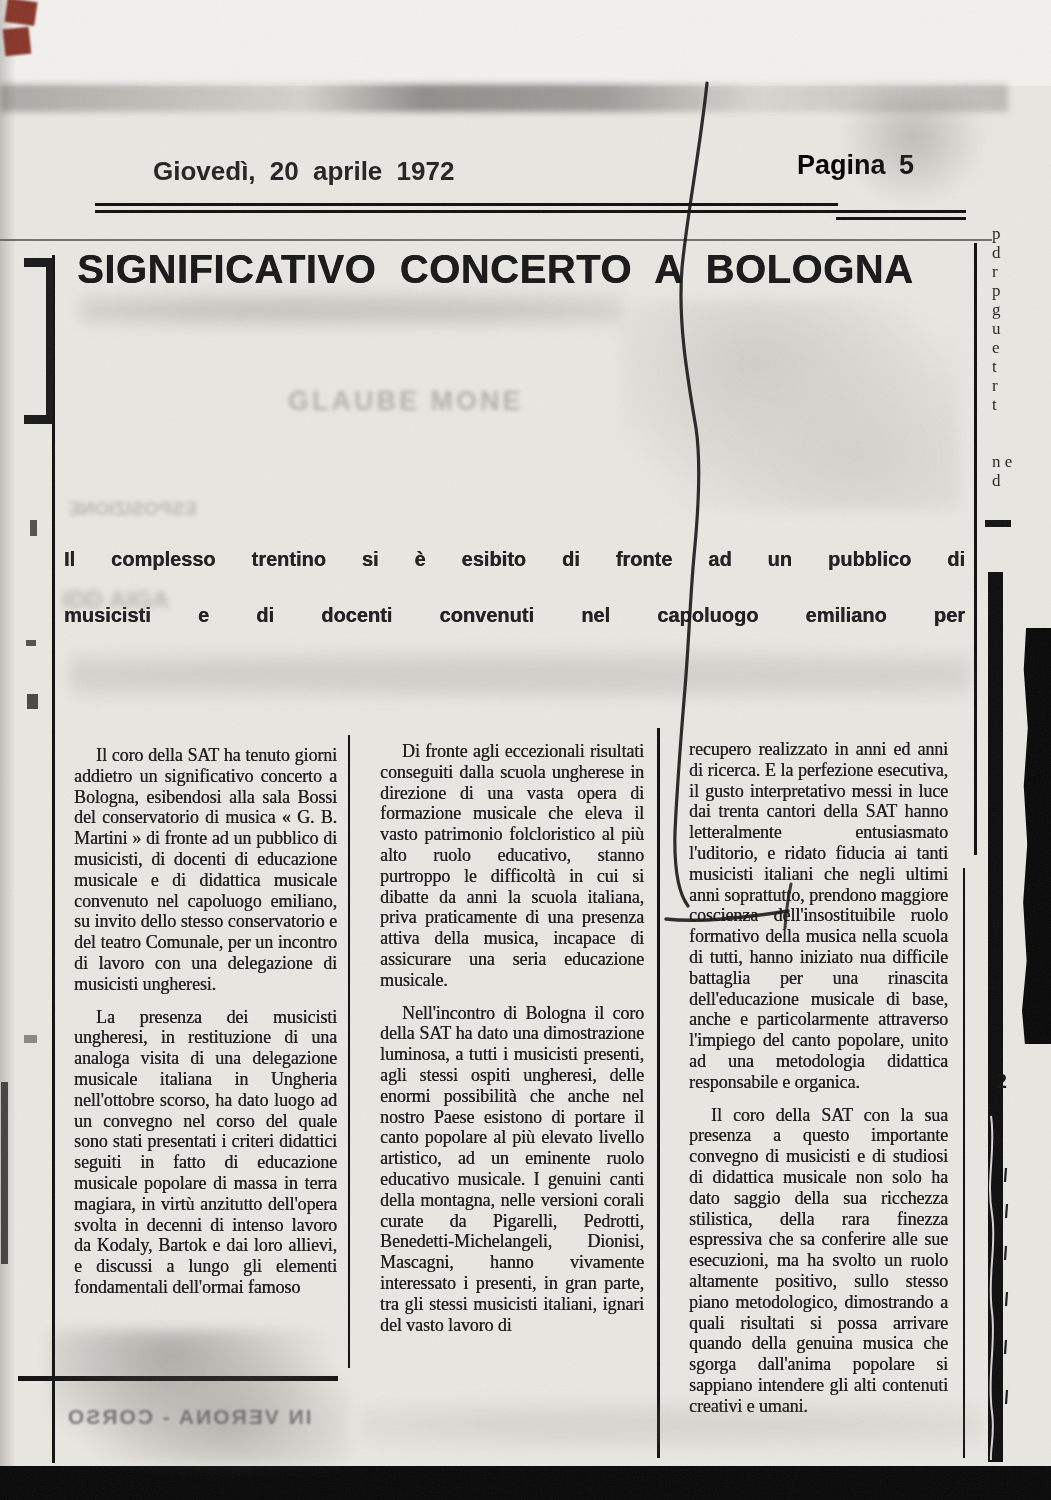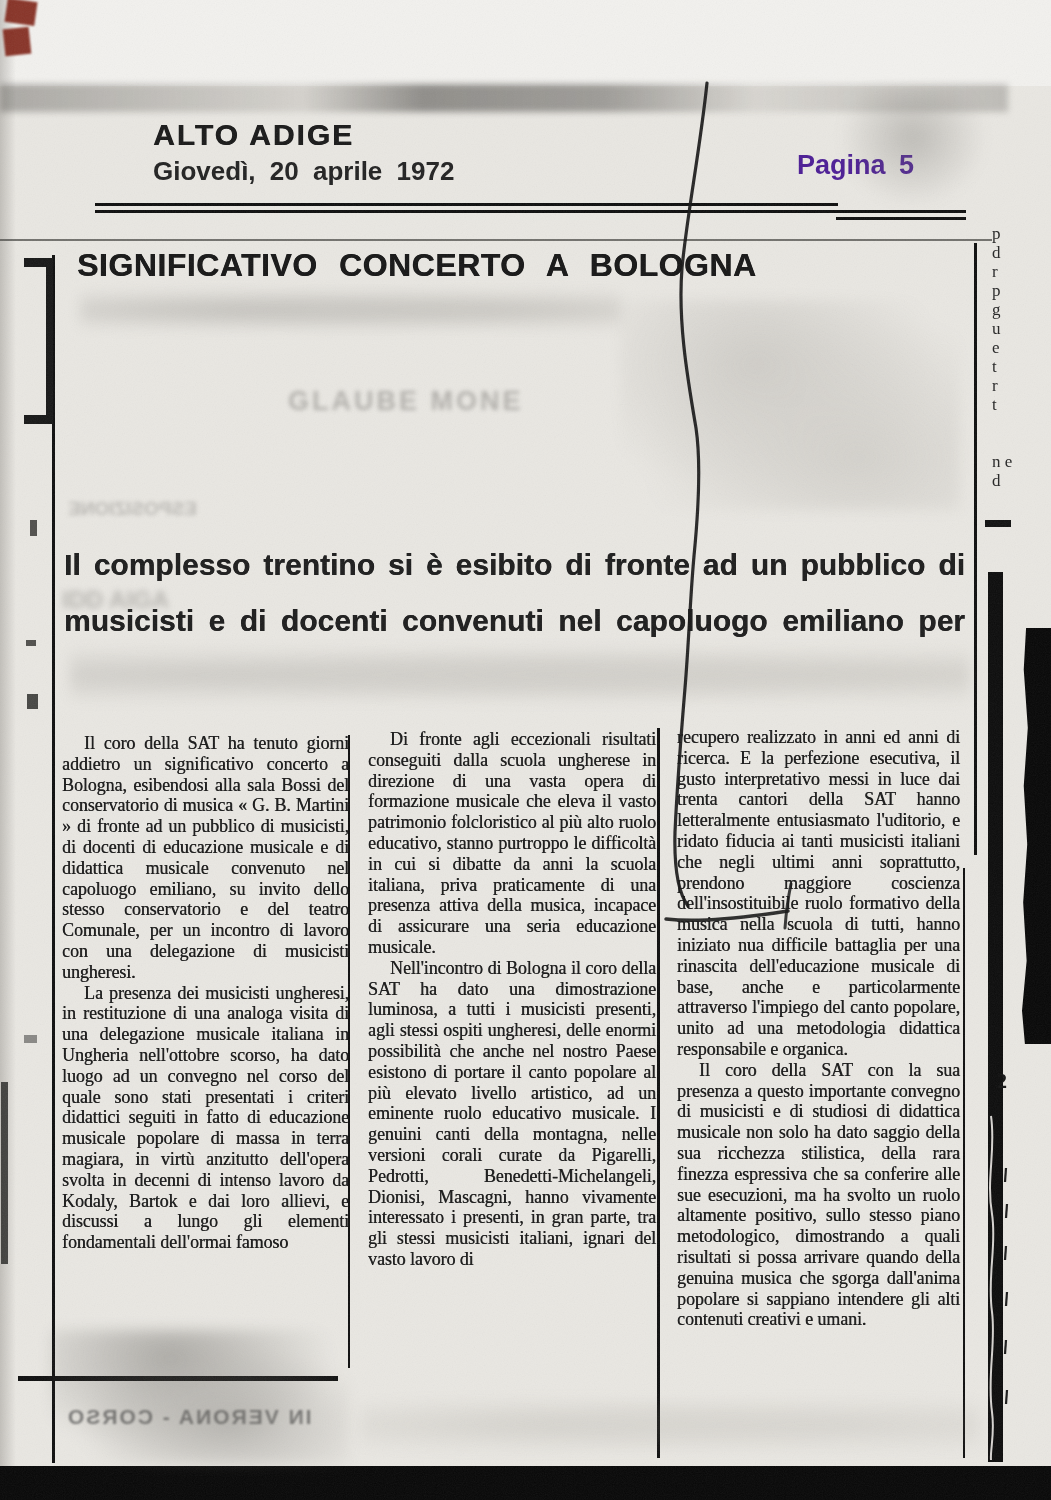--- a/index.html
+++ b/index.html
@@ -27,35 +27,35 @@
   .bottom-bar{left:0;top:1466px;width:1051px;height:34px;background:#070707;}
   .left-bracket{left:24px;top:258px;width:22px;height:148px;
     border-top:9px solid #171717;border-right:7px solid #171717;border-bottom:9px solid #171717;}
   .smudge{background:#2a2a28;}
   
   .masthead-name{left:153px;top:118px;font-family:"Liberation Sans",sans-serif;
     font-weight:bold;font-size:30px;letter-spacing:2px;color:#191919;text-shadow:.4px 0 0 #191919;}
   .masthead-date{left:153px;top:156px;font-family:"Liberation Sans",sans-serif;
     font-weight:bold;font-size:26px;word-spacing:7px;color:#222;}
   .masthead-page{left:797px;top:150px;font-family:"Liberation Sans",sans-serif;
-    font-weight:bold;font-size:27px;word-spacing:6px;color:#4c1d95;}
+    font-weight:bold;font-size:27px;word-spacing:6px;color:#000000;}
   
   .kicker{left:77px;top:247px;font-family:"Liberation Sans",sans-serif;font-weight:bold;
-    font-size:32px;letter-spacing:.5px;word-spacing:12px;color:#161616;text-shadow:.4px 0 0 #161616;}
+    font-size:40px;letter-spacing:.5px;word-spacing:12px;color:#161616;text-shadow:.4px 0 0 #161616;}
   .hl{left:70px;font-family:"DejaVu Serif",serif;font-weight:bold;font-size:88px;
     line-height:1;color:#101010;letter-spacing:1px;text-shadow:.8px 0 0 #101010;white-space:nowrap;}
   .hl1{top:310px;}
   .hl2{top:428px;}
   .deck-line{left:64px;width:901px;font-family:"Liberation Sans",sans-serif;font-weight:bold;
-    font-size:30px;color:#1d1d1d;text-align:justify;text-align-last:justify;text-shadow:.3px 0 0 #1d1d1d;}
+    font-size:20px;color:#1d1d1d;text-align:justify;text-align-last:justify;text-shadow:.3px 0 0 #1d1d1d;}
   .dk1{top:548px;} .dk2{top:604px;} .dk3{top:660px;}
   
   .bodycol{font-size:18px;line-height:20.8px;text-align:justify;letter-spacing:-.1px;
     color:#1a1a1a;text-shadow:.35px 0 0 rgba(20,20,20,.85);}
-  .bodycol p{margin:0;text-indent:22px;}
+  .bodycol p{margin:12px;text-indent:22px;}
   .bodycol p.cont{text-indent:0;}
   .col1{left:62px;top:733px;width:287px;}
   .col2{left:368px;top:729px;width:288px;}
   .col3{left:677px;top:727px;width:283px;}
   
   .margin-letters{left:992px;top:224px;width:22px;font-size:17px;line-height:19px;
     color:#262626;text-align:left;filter:blur(.2px);}
   .margin-letters-lower{left:992px;top:452px;width:22px;font-size:17px;line-height:19px;color:#262626;}
   .margin-letters span{display:block;}
   .margin-dash{left:985px;top:520px;width:26px;height:7px;background:#111;}
@@ -73,21 +73,20 @@
 
 <div class="page">
 
   <div class="abs top-strip"></div>
   <div class="abs left-shade"></div>
   <div class="abs band-top"></div>
 
   <div class="abs red-mark" style="left:6px;top:0;width:30px;height:24px;transform:rotate(8deg);"></div>
   <div class="abs red-mark" style="left:4px;top:28px;width:26px;height:27px;transform:rotate(-6deg);"></div>
 
-  <div class="abs masthead-name">ALTO ADIGE</div>
   <div class="abs masthead-date">Giovedì, 20 aprile 1972</div>
   <div class="abs masthead-page">Pagina 5</div>
 
   <div class="abs rule" style="left:95px;top:203px;width:743px;height:3px;"></div>
   <div class="abs rule" style="left:95px;top:210px;width:743px;height:3px;"></div>
   <div class="abs rule" style="left:836px;top:210px;width:130px;height:3px;"></div>
   <div class="abs rule" style="left:836px;top:217px;width:130px;height:3px;"></div>
   <div class="abs hairline" style="left:0;top:239px;width:992px;height:2px;"></div>
 
   <div class="abs kicker">SIGNIFICATIVO CONCERTO A BOLOGNA</div>

